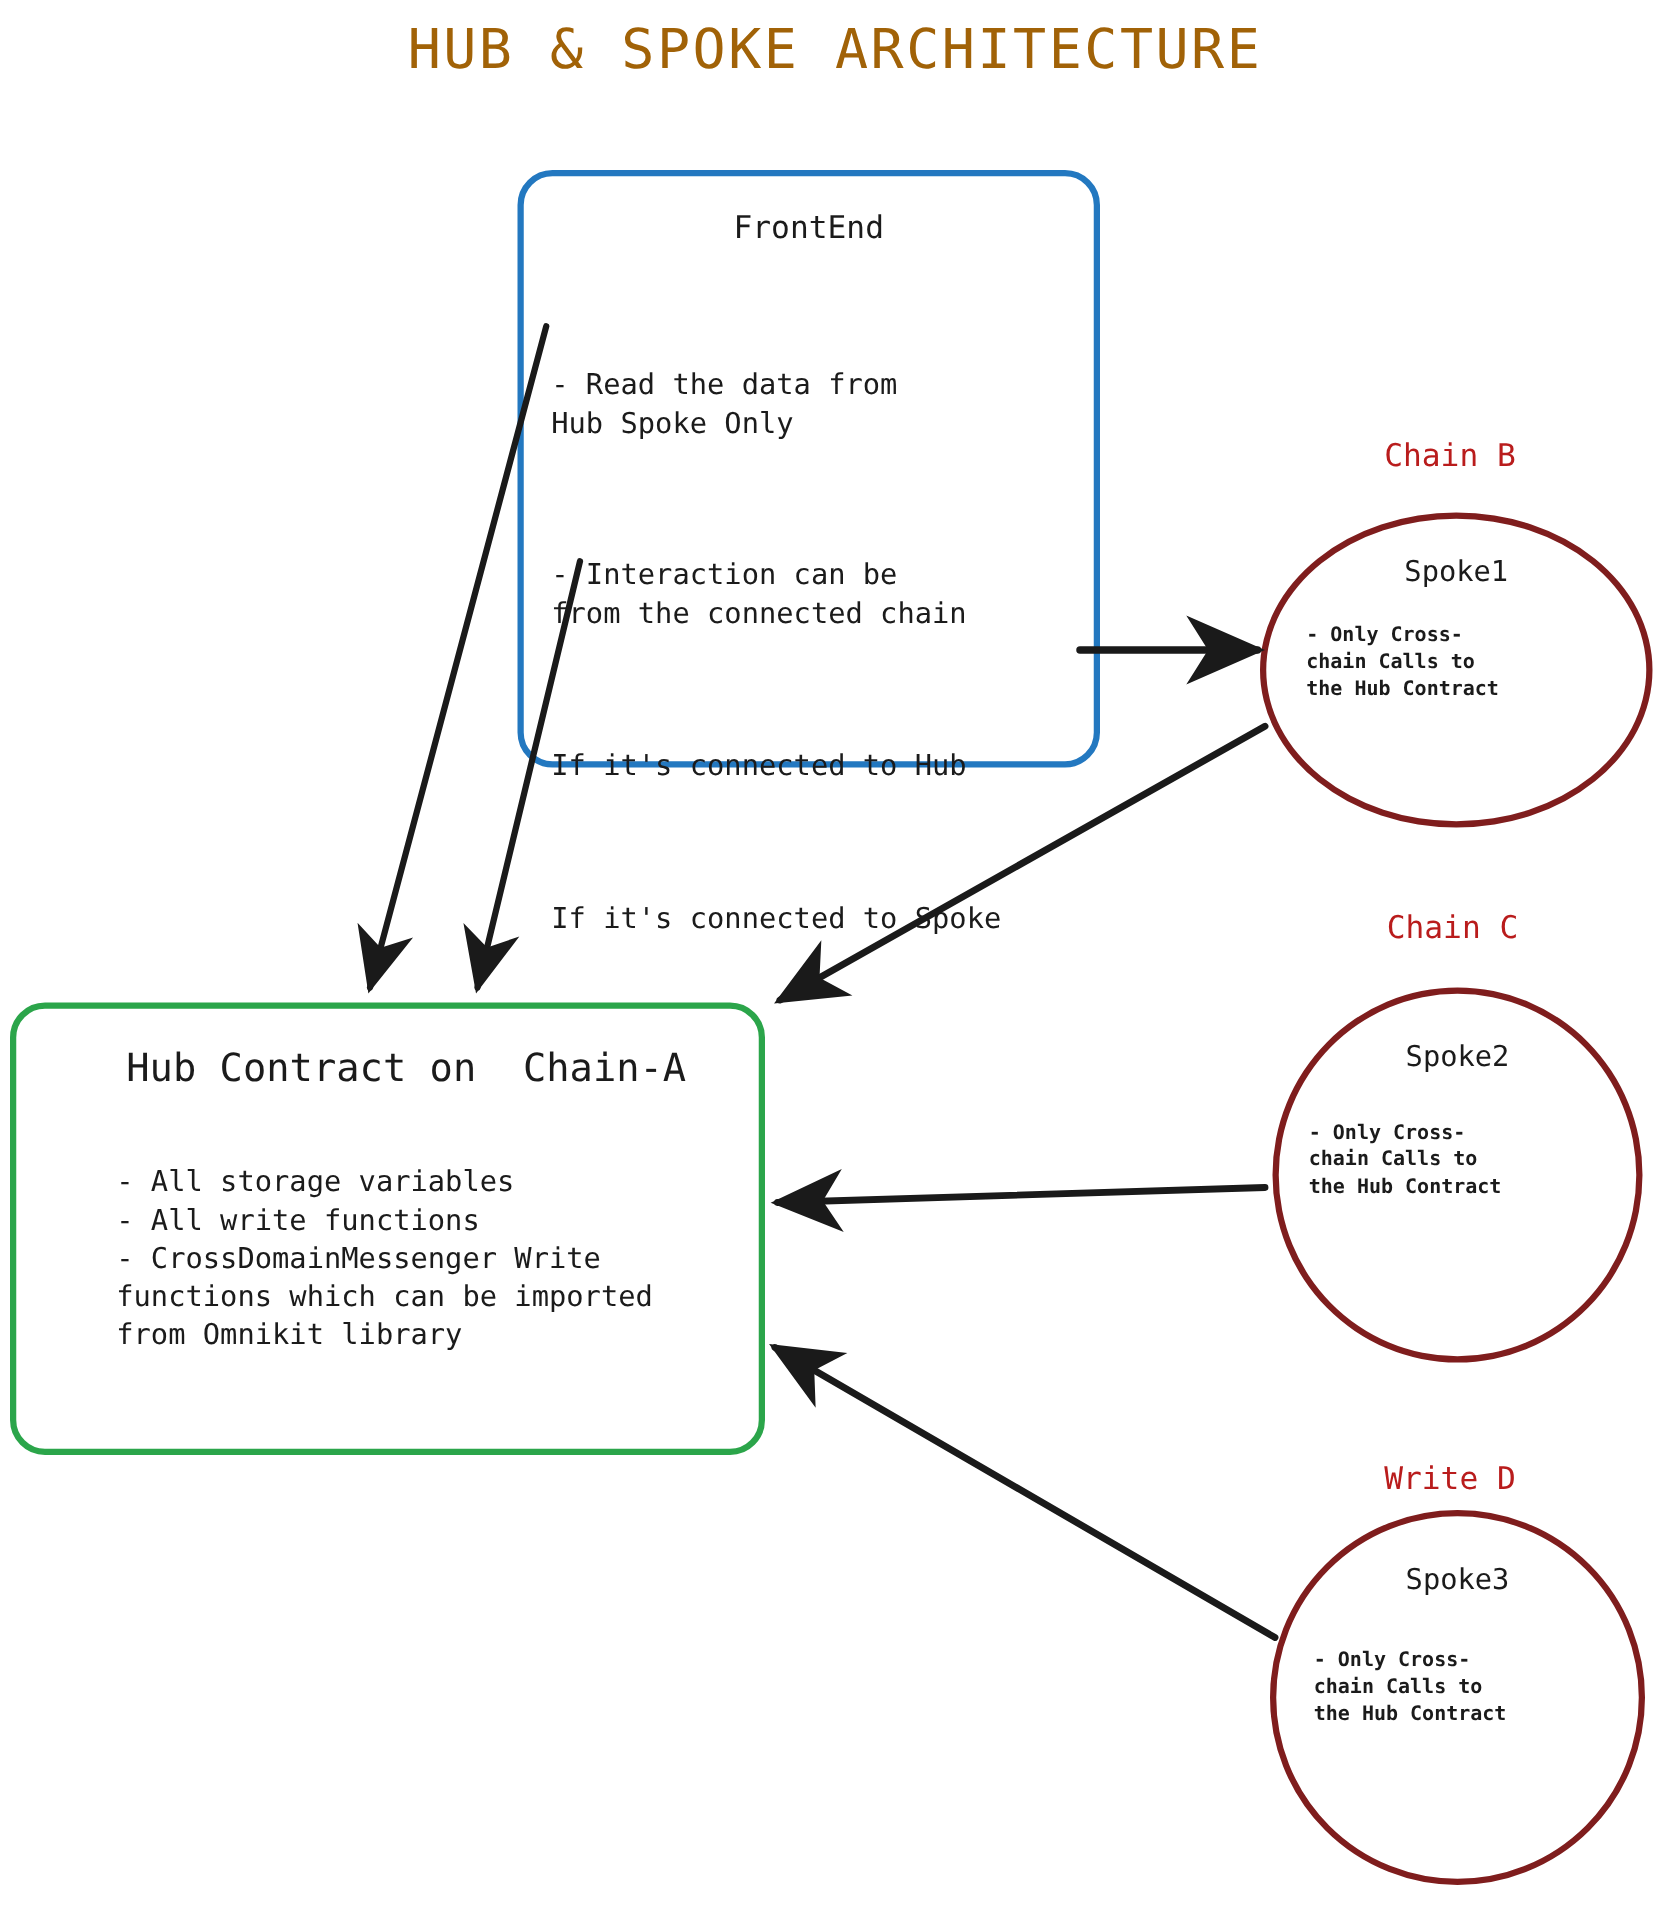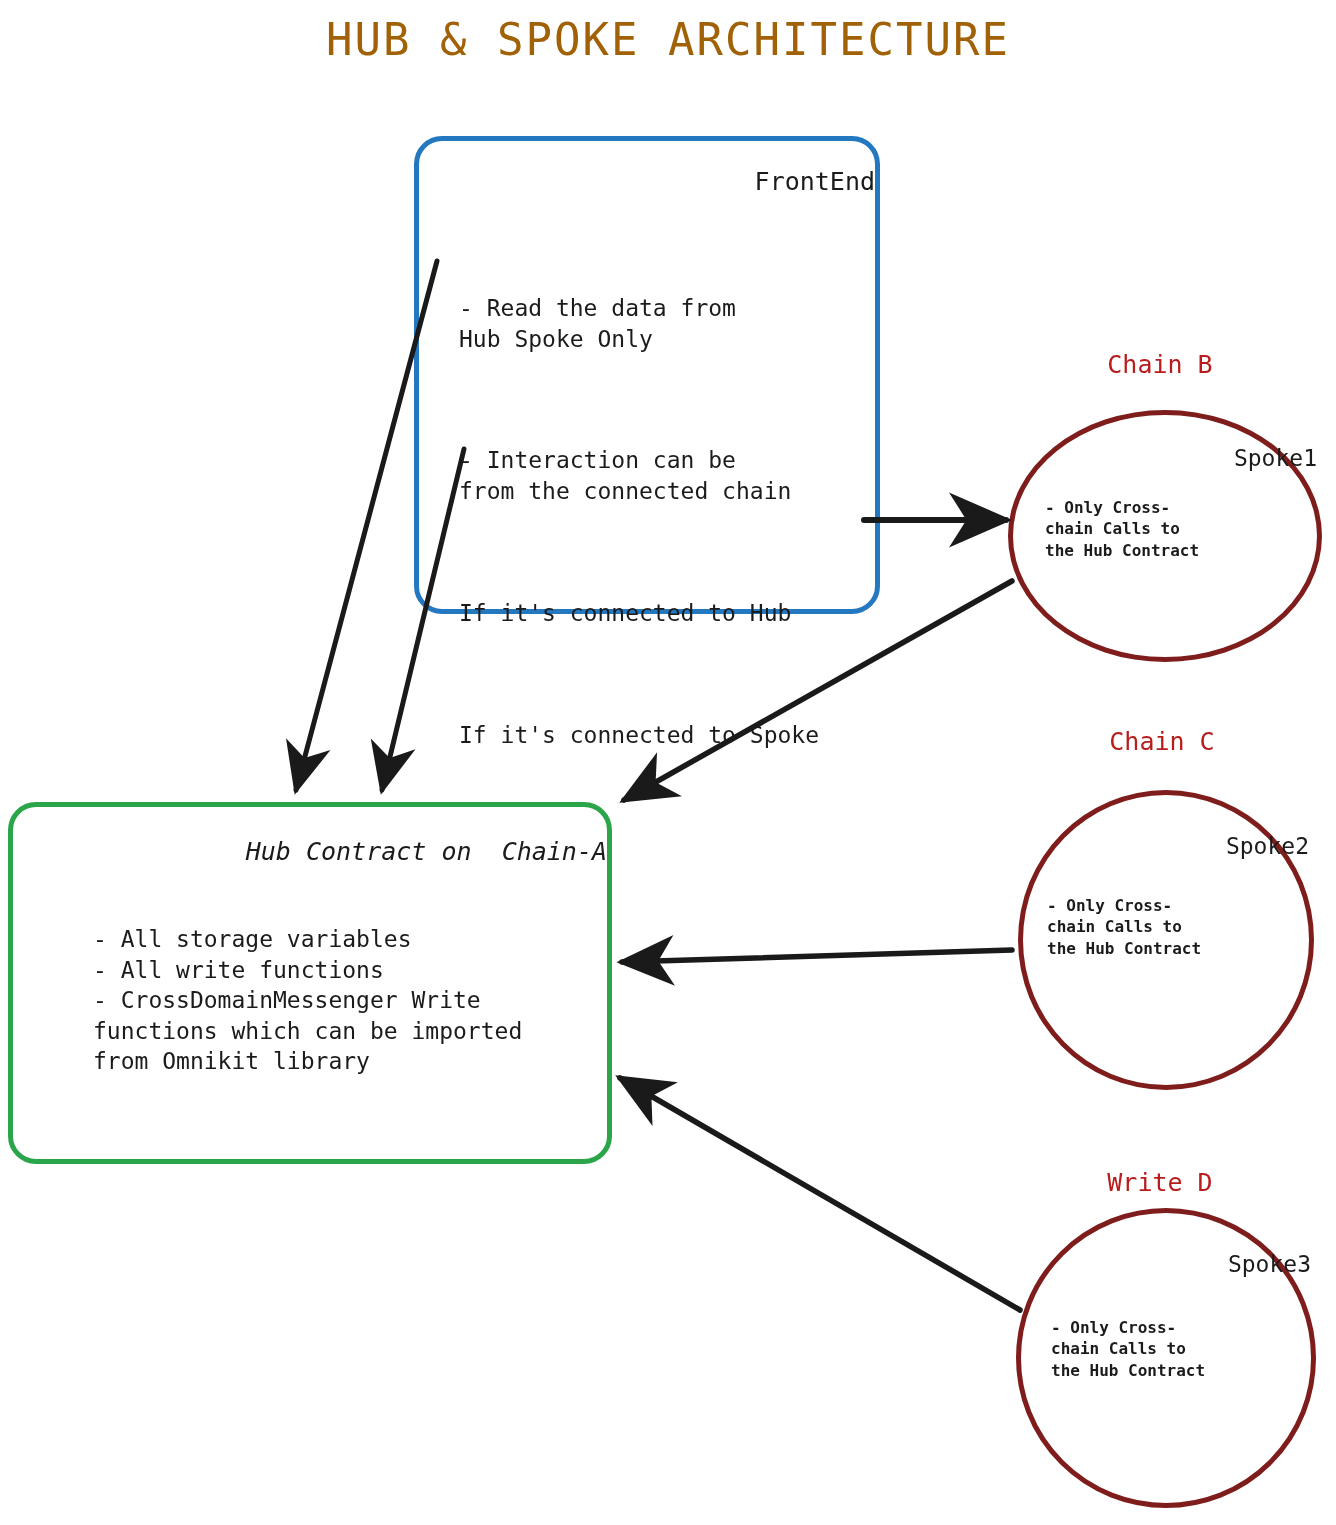--- a/index.html
+++ b/index.html
@@ -49,21 +49,21 @@
   .box-hub {
     border-color: #2ba54a;
   }
   .circle-node {
     border: 5px solid #7f1d1d;
     border-radius: 50%;
     background: #ffffff;
   }
 
   .node-title {
-    text-align: right;
+    text-align: center;
     white-space: pre;
     font-size: 23px;
     color: #1b1b1b;
   }
   .node-body {
     white-space: pre;
     font-size: 23px;
     line-height: 1.33;
     color: #1b1b1b;
   }
@@ -81,36 +81,35 @@
     top: 136px;
     width: 466px;
     height: 478px;
   }
   #frontend-box .node-title {
     margin-top: 26px;
     font-size: 25px;
   }
   #frontend-box .node-body {
     margin-top: 36px;
-    margin-left: 40px;
+    margin-left: 22px;
   }
   #frontend-box .fe-line-group { margin-bottom: 30px; }
 
   
   #hub-box {
     left: 8px;
     top: 802px;
     width: 604px;
     height: 362px;
   }
   #hub-box .node-title {
     margin-top: 30px;
-    font-size: 25px;
+    font-size: 31px;
     padding-left: 30px;
-    font-style: italic;
   }
   #hub-box .node-body {
     margin-top: 58px;
     margin-left: 80px;
   }
 
   
   .spoke { width: 310px; height: 256px; }
   #spoke1-circle { left: 1008px; top: 410px;  width: 314px; height: 252px; }
   #spoke2-circle { left: 1018px; top: 790px;  width: 296px; height: 300px; }

